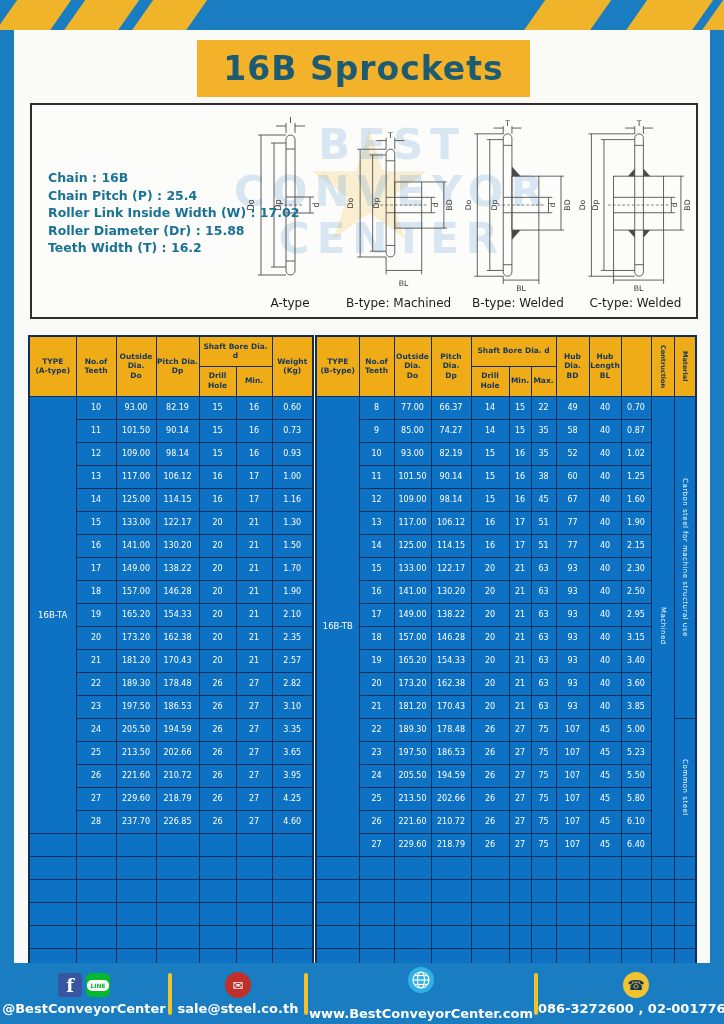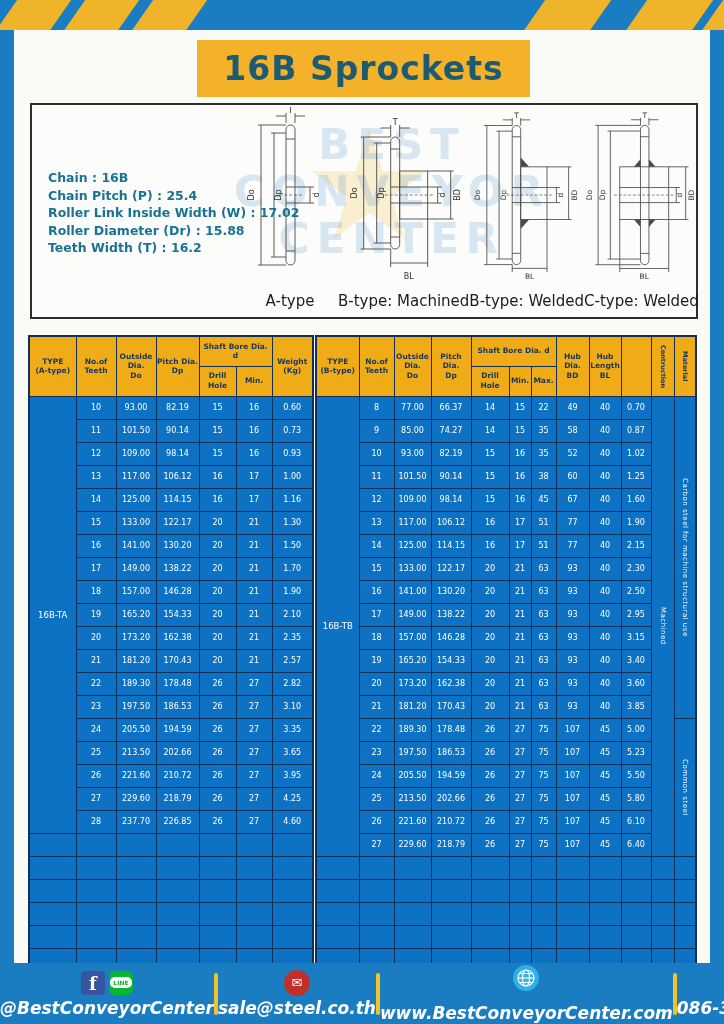--- a/index.html
+++ b/index.html
@@ -23,39 +23,39 @@
   .wm-star{position:absolute;left:270px;top:6px;font-size:150px;line-height:150px;color:#f4c045;opacity:.22;z-index:1;}
   .wm-text{position:absolute;left:190px;top:16px;width:340px;text-align:center;z-index:1;opacity:.26;color:#6fa9d4;font-weight:bold;font-size:42px;letter-spacing:7px;line-height:1.12;}
   .diagrams{position:absolute;left:210px;top:2px;right:2px;bottom:2px;display:flex;z-index:2;}
   .diagram{display:flex;flex-direction:column;align-items:center;justify-content:flex-end;}
   .diagram.a{flex:0 0 96px;} .diagram.bm{flex:1 1 126px;} .diagram.bw{flex:1 1 122px;} .diagram.cw{flex:1 1 122px;}
   .diagram svg{width:100%;height:178px;display:block;}
   svg .ln{stroke:#4a4a4a;stroke-width:0.9;fill:none;}
   svg .dash{stroke:#4a4a4a;stroke-width:0.7;fill:none;stroke-dasharray:3 2;}
   svg text{font-family:"DejaVu Sans",sans-serif;font-size:8px;fill:#333;}
   svg .weld{fill:#4a4a4a;stroke:none;}
-  .diagram-caption{font-size:15px;color:#1c1c1c;padding-bottom:5px;margin-top:7px;white-space:nowrap;}
+  .diagram-caption{font-size:12px;color:#1c1c1c;padding-bottom:5px;margin-top:1px;white-space:nowrap;}
 
   
   table.data-table{position:absolute;border-collapse:collapse;table-layout:fixed;border:2px solid #10305a;background:#0d72c4;z-index:3;}
   .data-table th,.data-table td{border:1.5px solid #10305a;padding:0;text-align:center;vertical-align:middle;overflow:hidden;}
   .data-table thead th{background:#efac17;color:#14365c;font-size:7.5px;font-weight:bold;white-space:pre-line;line-height:1.3;}
   .data-table thead tr{height:30px;}
   .data-table tbody td{color:#ffffff;font-size:8px;background:#0d72c4;height:22px;}
   .data-table td.type-cell{font-size:8.5px;}
   .vtext{writing-mode:vertical-rl;text-orientation:mixed;}
   th.vtext{font-size:6.5px !important;letter-spacing:0;}
   td.vtext{font-size:7px !important;letter-spacing:0.5px;}
 
   
   .footer-bar{position:absolute;left:0;top:963px;width:724px;height:61px;background:#1a7dc2;display:flex;align-items:center;z-index:5;}
   .f-sec{display:flex;flex-direction:column;align-items:center;justify-content:center;gap:2px;}
   .f-sec.social{flex:0 0 168px;} .f-sec.email{flex:0 0 132px;} .f-sec.web{flex:0 0 226px;gap:12px;} .f-sec.phone{flex:1 1 auto;}
   .f-divider{flex:0 0 4px;height:42px;background:#f0c428;border-radius:2px;}
-  .f-label{color:#fff;font-weight:bold;font-style:italic;font-size:17px;white-space:nowrap;}
+  .f-label{color:#fff;font-weight:bold;font-size:13px;white-space:nowrap;}
   .f-icons{display:flex;gap:4px;align-items:center;height:27px;}
   .icon-fb{width:24px;height:24px;background:#3a559f;border-radius:4px;color:#fff;font-family:"DejaVu Serif",serif;font-weight:bold;font-size:18px;display:flex;align-items:flex-end;justify-content:center;line-height:22px;}
   .icon-line{width:24px;height:24px;background:#06b82e;border-radius:6px;display:flex;align-items:center;justify-content:center;}
   .icon-line span{background:#fff;color:#06b82e;font-size:6px;font-weight:bold;border-radius:5px;padding:2px 3px;}
   .icon-circle{width:26px;height:26px;border-radius:50%;display:flex;align-items:center;justify-content:center;}
   .icon-mail{background:#c03028;color:#fff;font-size:13px;}
   .icon-globe{background:#2fb1e8;}
   .icon-phone{background:#f2c330;color:#14365c;font-size:14px;}
 </style>
 </head>

